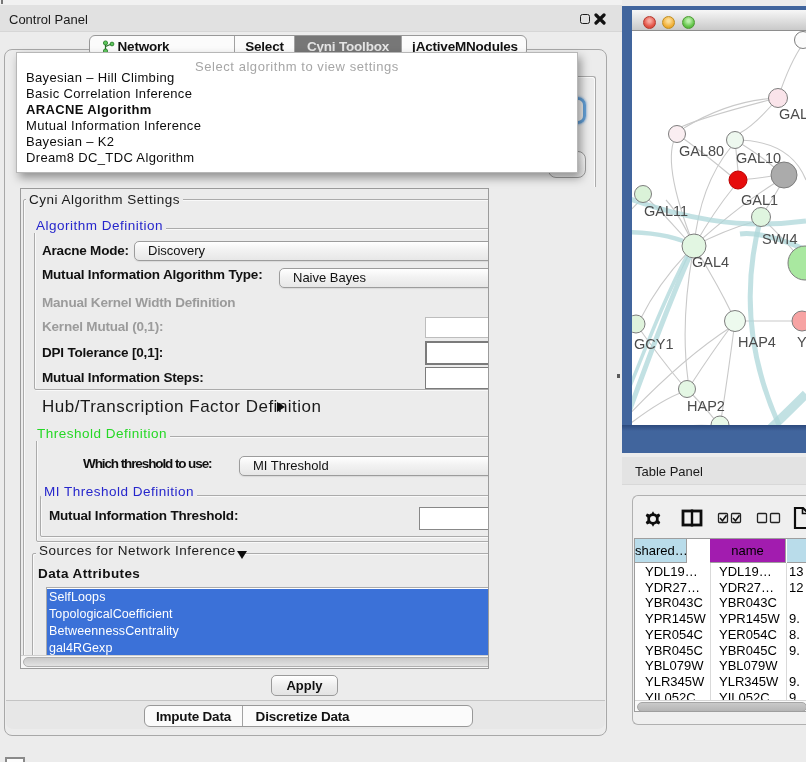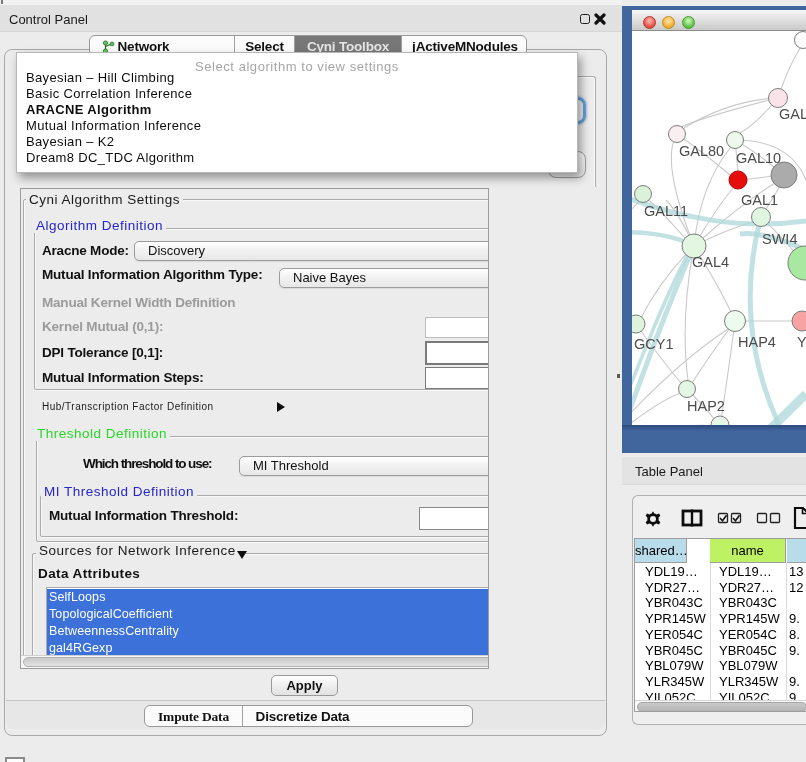--- a/index.html
+++ b/index.html
@@ -91,21 +91,21 @@
 
   <div class="glbl" style="left:21px;top:130px;">Kernel Mutual (0,1):</div>
   <div class="fld" style="left:404px;top:128px;width:143px;height:21px;border:1px solid #bdbdbd;color:#a6a6a6;line-height:19px;">0.0</div>
 
   <div class="lbl" style="left:21px;top:156px;">DPI Tolerance [0,1]:</div>
   <div class="fld" style="left:404px;top:152px;width:143px;height:24px;border:2px solid #7b7b7b;line-height:20px;">0.0</div>
 
   <div class="lbl" style="left:21px;top:181px;">Mutual Information Steps:</div>
   <div class="fld" style="left:404px;top:178px;width:143px;height:22px;border:1.5px solid #7b7b7b;line-height:19px;">6</div>
 
-  <div class="abs" style="left:21px;top:210px;font-size:10px;color:#1a1a1a;letter-spacing:0.5px;line-height:15px;white-space:nowrap;">Hub/Transcription Factor Definition</div>
+  <div class="abs" style="left:21px;top:210px;font-size:17px;color:#1a1a1a;letter-spacing:0.5px;line-height:15px;white-space:nowrap;">Hub/Transcription Factor Definition</div>
   <div class="abs" style="left:256px;top:213px;width:0;height:0;border-left:8px solid #0d0d0d;border-top:5.5px solid transparent;border-bottom:5.5px solid transparent;"></div>
 
   <div class="grp" style="left:15px;top:247px;width:537px;height:106px;"></div>
   <div class="gt" style="left:13px;top:238px;color:#25d825;">Threshold Definition</div>
 
   <div class="lbl" style="left:62px;top:267px;letter-spacing:-1.1px;">Which threshold to use:</div>
   <div class="combo" style="left:218px;top:267px;width:290px;">MI Threshold<span class="stp"></span></div>
 
   <div class="grp" style="left:19px;top:306px;width:529px;height:42px;"></div>
   <div class="gt" style="left:20px;top:296px;color:#2626cc;">MI Threshold Definition</div>
@@ -134,21 +134,21 @@
 <div class="abs" style="left:563.5px;top:3px;width:10px;height:388px;background:linear-gradient(90deg,#c6c6c6,#a9a9a9);border:1px solid #9a9a9a;border-radius:5.5px;"></div>
 <div class="abs" style="left:0;top:466px;width:563px;height:13px;background:#f7f7f7;border-top:1px solid #cfcfcf;"></div>
 <div class="abs" style="left:2px;top:468px;width:552px;height:10px;background:linear-gradient(#c9c9c9,#e2e2e2);border:1px solid #b0b0b0;border-radius:5px;"></div>
 </div>
 
 <div class="abs" style="left:6px;top:700px;width:599px;height:29px;background:#e7e7e7;border-top:1px solid #c4c4c4;border-radius:0 0 7px 7px;"></div>
 
 <div class="abs" style="left:271px;top:675px;width:67px;height:21px;border:1px solid #9a9a9a;border-radius:5px;background:linear-gradient(#ffffff,#ececec 55%,#e3e3e3);font-size:13px;font-weight:bold;color:#111;text-align:center;line-height:19px;">Apply</div>
 
 <div class="abs" style="left:144px;top:705px;width:329px;height:22px;background:#fbfbfb;border:1px solid #989898;border-radius:6px;overflow:hidden;">
-  <div class="seg" style="left:0;width:97px;border-left:none;font-family:Liberation Serif, serif;">Impute Data</div>
+  <div class="seg" style="left:0;width:97px;border-left:none;">Impute Data</div>
   <div class="seg" style="left:97px;width:120px;">Discretize Data</div>
   <div class="seg" style="left:217px;width:112px;background:#777;color:#ededed;margin-top:21px;">Infer Network</div>
 </div>
 
 <div class="abs" style="left:5px;top:757px;width:20px;height:10px;border:2px solid #8a8a8a;background:#fdfdfd;"></div>
 
 <div class="abs" style="left:617px;top:374px;width:3px;height:4px;background:#5a5a5a;"></div>
 
 <div class="abs" style="left:622px;top:6px;width:184px;height:447px;background:#41659d;"></div>
 <div class="abs" style="left:622px;top:425px;width:184px;height:6px;background:linear-gradient(#2c4a7c,#41659d);"></div>
@@ -255,21 +255,21 @@
     <rect x="138.5" y="18.5" width="9" height="9" rx="1"></rect>
   </g>
   <path d="M88,23 l2.5,2.8 4-5.5" stroke="#111" stroke-width="1.6" fill="none"></path>
   <path d="M101,23 l2.5,2.8 4-5.5" stroke="#111" stroke-width="1.6" fill="none"></path>
   <path d="M163,13 h8 l5,5 v15 h-13 Z" fill="none" stroke="#0d0d0d" stroke-width="2.2"></path>
   <path d="M170.5,13.5 v5 h5" fill="none" stroke="#0d0d0d" stroke-width="1.6"></path>
 </svg>
 
 <div class="abs" style="left:634px;top:538px;width:172px;height:174px;background:#fff;border:1px solid #9e9e9e;border-right:none;overflow:hidden;font-size:13px;color:#000;">
   <div style="position:absolute;left:0;top:0;width:52px;height:24px;background:#b9dcea;border-right:1px solid #9e9e9e;border-bottom:1px solid #9e9e9e;text-align:center;line-height:24px;">shared…</div>
-  <div style="position:absolute;left:75px;top:0;width:76px;height:24px;background:#bef264;border-right:1px solid #9e9e9e;border-bottom:1px solid #9e9e9e;text-align:center;line-height:24px;">name</div>
+  <div style="position:absolute;left:75px;top:0;width:76px;height:24px;background:#a21caf;border-right:1px solid #9e9e9e;border-bottom:1px solid #9e9e9e;text-align:center;line-height:24px;">name</div>
   <div style="position:absolute;left:152px;top:0;width:20px;height:24px;background:#b9dcea;border-bottom:1px solid #9e9e9e;"></div>
   <div style="position:absolute;left:75px;top:24px;width:1px;height:137px;background:#d9d9d9;"></div>
   <div style="position:absolute;left:151px;top:24px;width:1px;height:137px;background:#d9d9d9;"></div>
   <div style="position:absolute;left:10px;top:25px;line-height:15.7px;">YDL19…<br>YDR27…<br>YBR043C<br>YPR145W<br>YER054C<br>YBR045C<br>YBL079W<br>YLR345W<br>YIL052C</div>
   <div style="position:absolute;left:84px;top:25px;line-height:15.7px;">YDL19…<br>YDR27…<br>YBR043C<br>YPR145W<br>YER054C<br>YBR045C<br>YBL079W<br>YLR345W<br>YIL052C</div>
   <div style="position:absolute;left:154px;top:25px;line-height:15.7px;">13<br>12<br><br>9.<br>8.<br>9.<br><br>9.<br>9.</div>
 
   <div style="position:absolute;left:0;top:161px;width:172px;height:13px;background:#fafafa;border-top:1px solid #d5d5d5;"></div>
   <div style="position:absolute;left:2px;top:162.5px;width:170px;height:10px;background:linear-gradient(#c9c9c9,#b5b5b5);border:1px solid #a5a5a5;border-radius:5px;"></div>
 </div>

